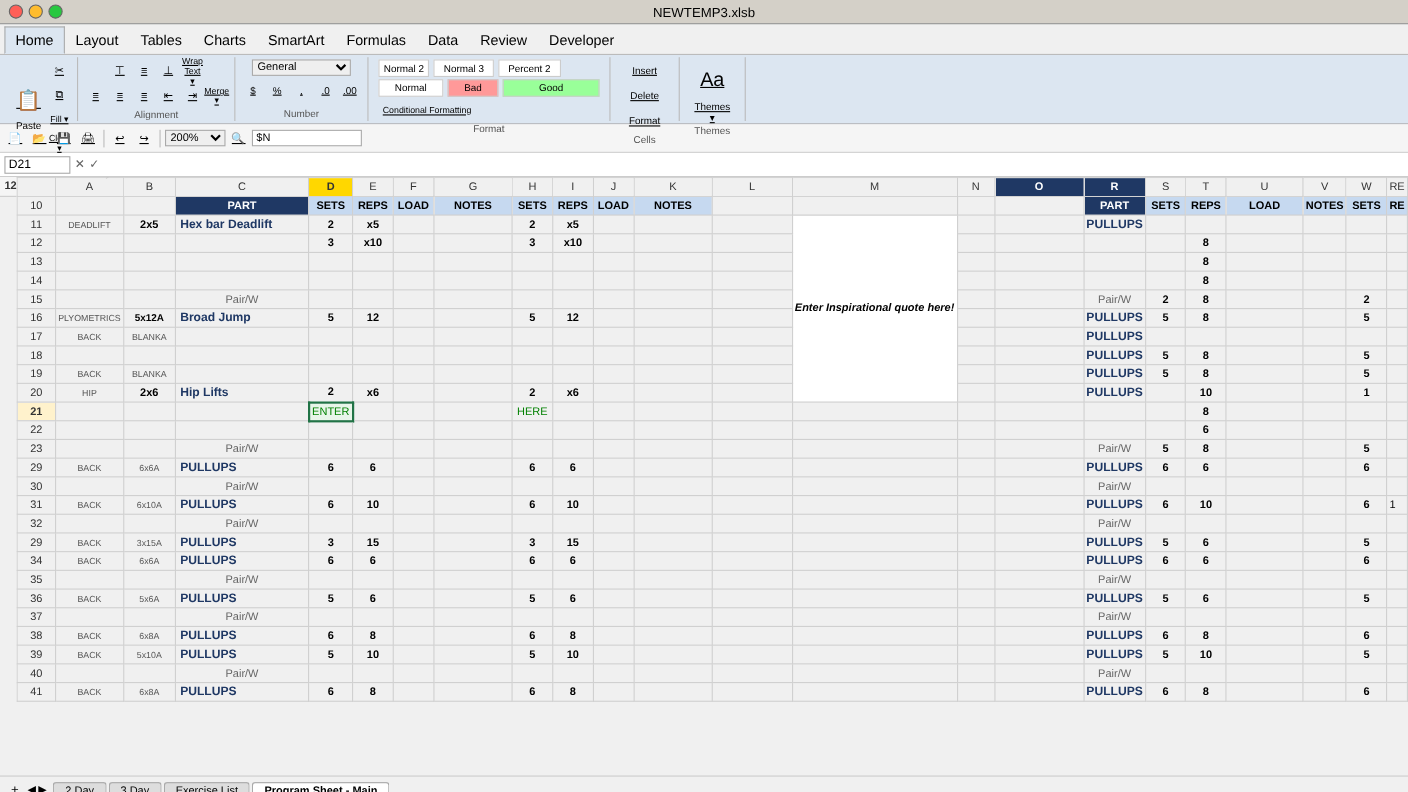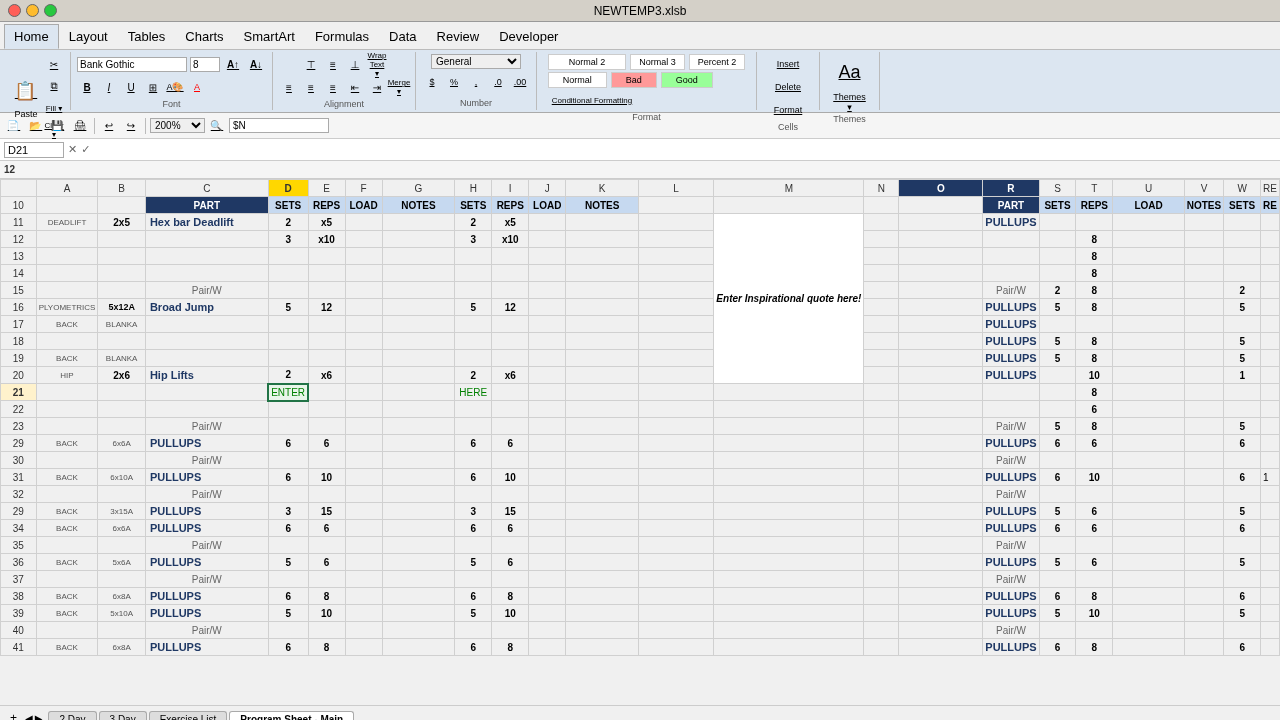--- a/index.html
+++ b/index.html
@@ -209,21 +209,21 @@
     }
     .font-name-box {
       width: 110px;
       border: 1px solid #aaa;
       padding: 1px 2px;
       font-size: 10px;
     }
 
     .main-area {
       display: flex;
-      flex-direction: column;
+      flex-direction: row;
       height: calc(720px - 22px - 44px - 62px - 26px - 22px);
       overflow: hidden;
     }
 
     .scroll-area {
       flex: 1;
       overflow: auto;
       position: relative;
     }
 
@@ -299,39 +299,20 @@
         <div style="display:flex;flex-direction:column;gap:2px;">
           <button class="toolbar-btn">✂</button>
           <button class="toolbar-btn">⧉</button>
           <button class="toolbar-btn" style="font-size:8px;">Fill ▾</button>
           <button class="toolbar-btn" style="font-size:8px;">Clear ▾</button>
         </div>
       </div>
       <div class="ribbon-group-label">Edit</div>
     </div>
 
-    <div class="ribbon-group">
-      <div class="ribbon-group-btns" style="flex-direction:column;align-items:flex-start;gap:3px;">
-        <div style="display:flex;gap:3px;align-items:center;">
-          <input class="font-name-box" value="Bank Gothic" style="">
-          <input class="font-size-box" value="8" style="">
-          <button class="toolbar-btn" style="font-weight:bold;">A↑</button>
-          <button class="toolbar-btn" style="font-weight:bold;">A↓</button>
-        </div>
-        <div style="display:flex;gap:2px;align-items:center;">
-          <button class="toolbar-btn" style="font-weight:bold;">B</button>
-          <button class="toolbar-btn" style="font-style:italic;">I</button>
-          <button class="toolbar-btn" style="text-decoration:underline;">U</button>
-          <button class="toolbar-btn">⊞</button>
-          <button class="toolbar-btn" style="font-size:9px;">A🎨</button>
-          <button class="toolbar-btn" style="font-size:9px; text-decoration: underline; color:red;">A</button>
-        </div>
-      </div>
-      <div class="ribbon-group-label">Font</div>
-    </div>
 
     <div class="ribbon-group">
       <div class="ribbon-group-btns" style="flex-direction:column;gap:3px;">
         <div style="display:flex;gap:2px;">
           <button class="toolbar-btn">⊤</button>
           <button class="toolbar-btn">≡</button>
           <button class="toolbar-btn">⊥</button>
           <button class="toolbar-btn" style="font-size:8px;">Wrap Text ▾</button>
         </div>
         <div style="display:flex;gap:2px;">
@@ -359,33 +340,33 @@
           <button class="toolbar-btn" style="font-size:9px;">.00</button>
         </div>
       </div>
       <div class="ribbon-group-label">Number</div>
     </div>
 
     <div class="ribbon-group" style="min-width:220px;">
       <div class="ribbon-group-btns" style="flex-direction:column;gap:2px;align-items:flex-start;">
         <div style="display:flex;gap:4px;">
           <div style="display:flex;flex-direction:column;align-items:center;">
-            <div style="background:#fff;border:1px solid #ccc;padding:2px 20px;font-size:9px;">Normal 2</div>
+            <div style="background:#fff;border:1px solid #ccc;padding:2px 4px;font-size:9px;">Normal 2</div>
           </div>
           <div style="display:flex;flex-direction:column;align-items:center;">
             <div style="background:#fff;border:1px solid #ccc;padding:2px 8px;font-size:9px;">Normal 3</div>
           </div>
           <div style="display:flex;flex-direction:column;align-items:center;">
             <div style="background:#fff;border:1px solid #ccc;padding:2px 8px;font-size:9px;">Percent 2</div>
           </div>
         </div>
         <div style="display:flex;gap:4px;">
           <div style="background:#fff;border:1px solid #ccc;padding:2px 14px;font-size:9px;">Normal</div>
           <div style="background:#ff9999;border:1px solid #ccc;padding:2px 14px;font-size:9px;">Bad</div>
-          <div style="background:#99ff99;border:1px solid #ccc;padding:2px 14px;font-size:9px;">Good</div>
+          <div style="background:#99ff99;border:1px solid #ccc;padding:2px 32px;font-size:9px;">Good</div>
         </div>
         <div style="display:flex;gap:2px;align-items:flex-start;">
           <button class="toolbar-btn" style="font-size:8px;width:auto;padding:0 3px;">Conditional Formatting</button>
         </div>
       </div>
       <div class="ribbon-group-label">Format</div>
     </div>
 
     <div class="ribbon-group">
       <div class="ribbon-group-btns" style="flex-direction:column;gap:3px;">

